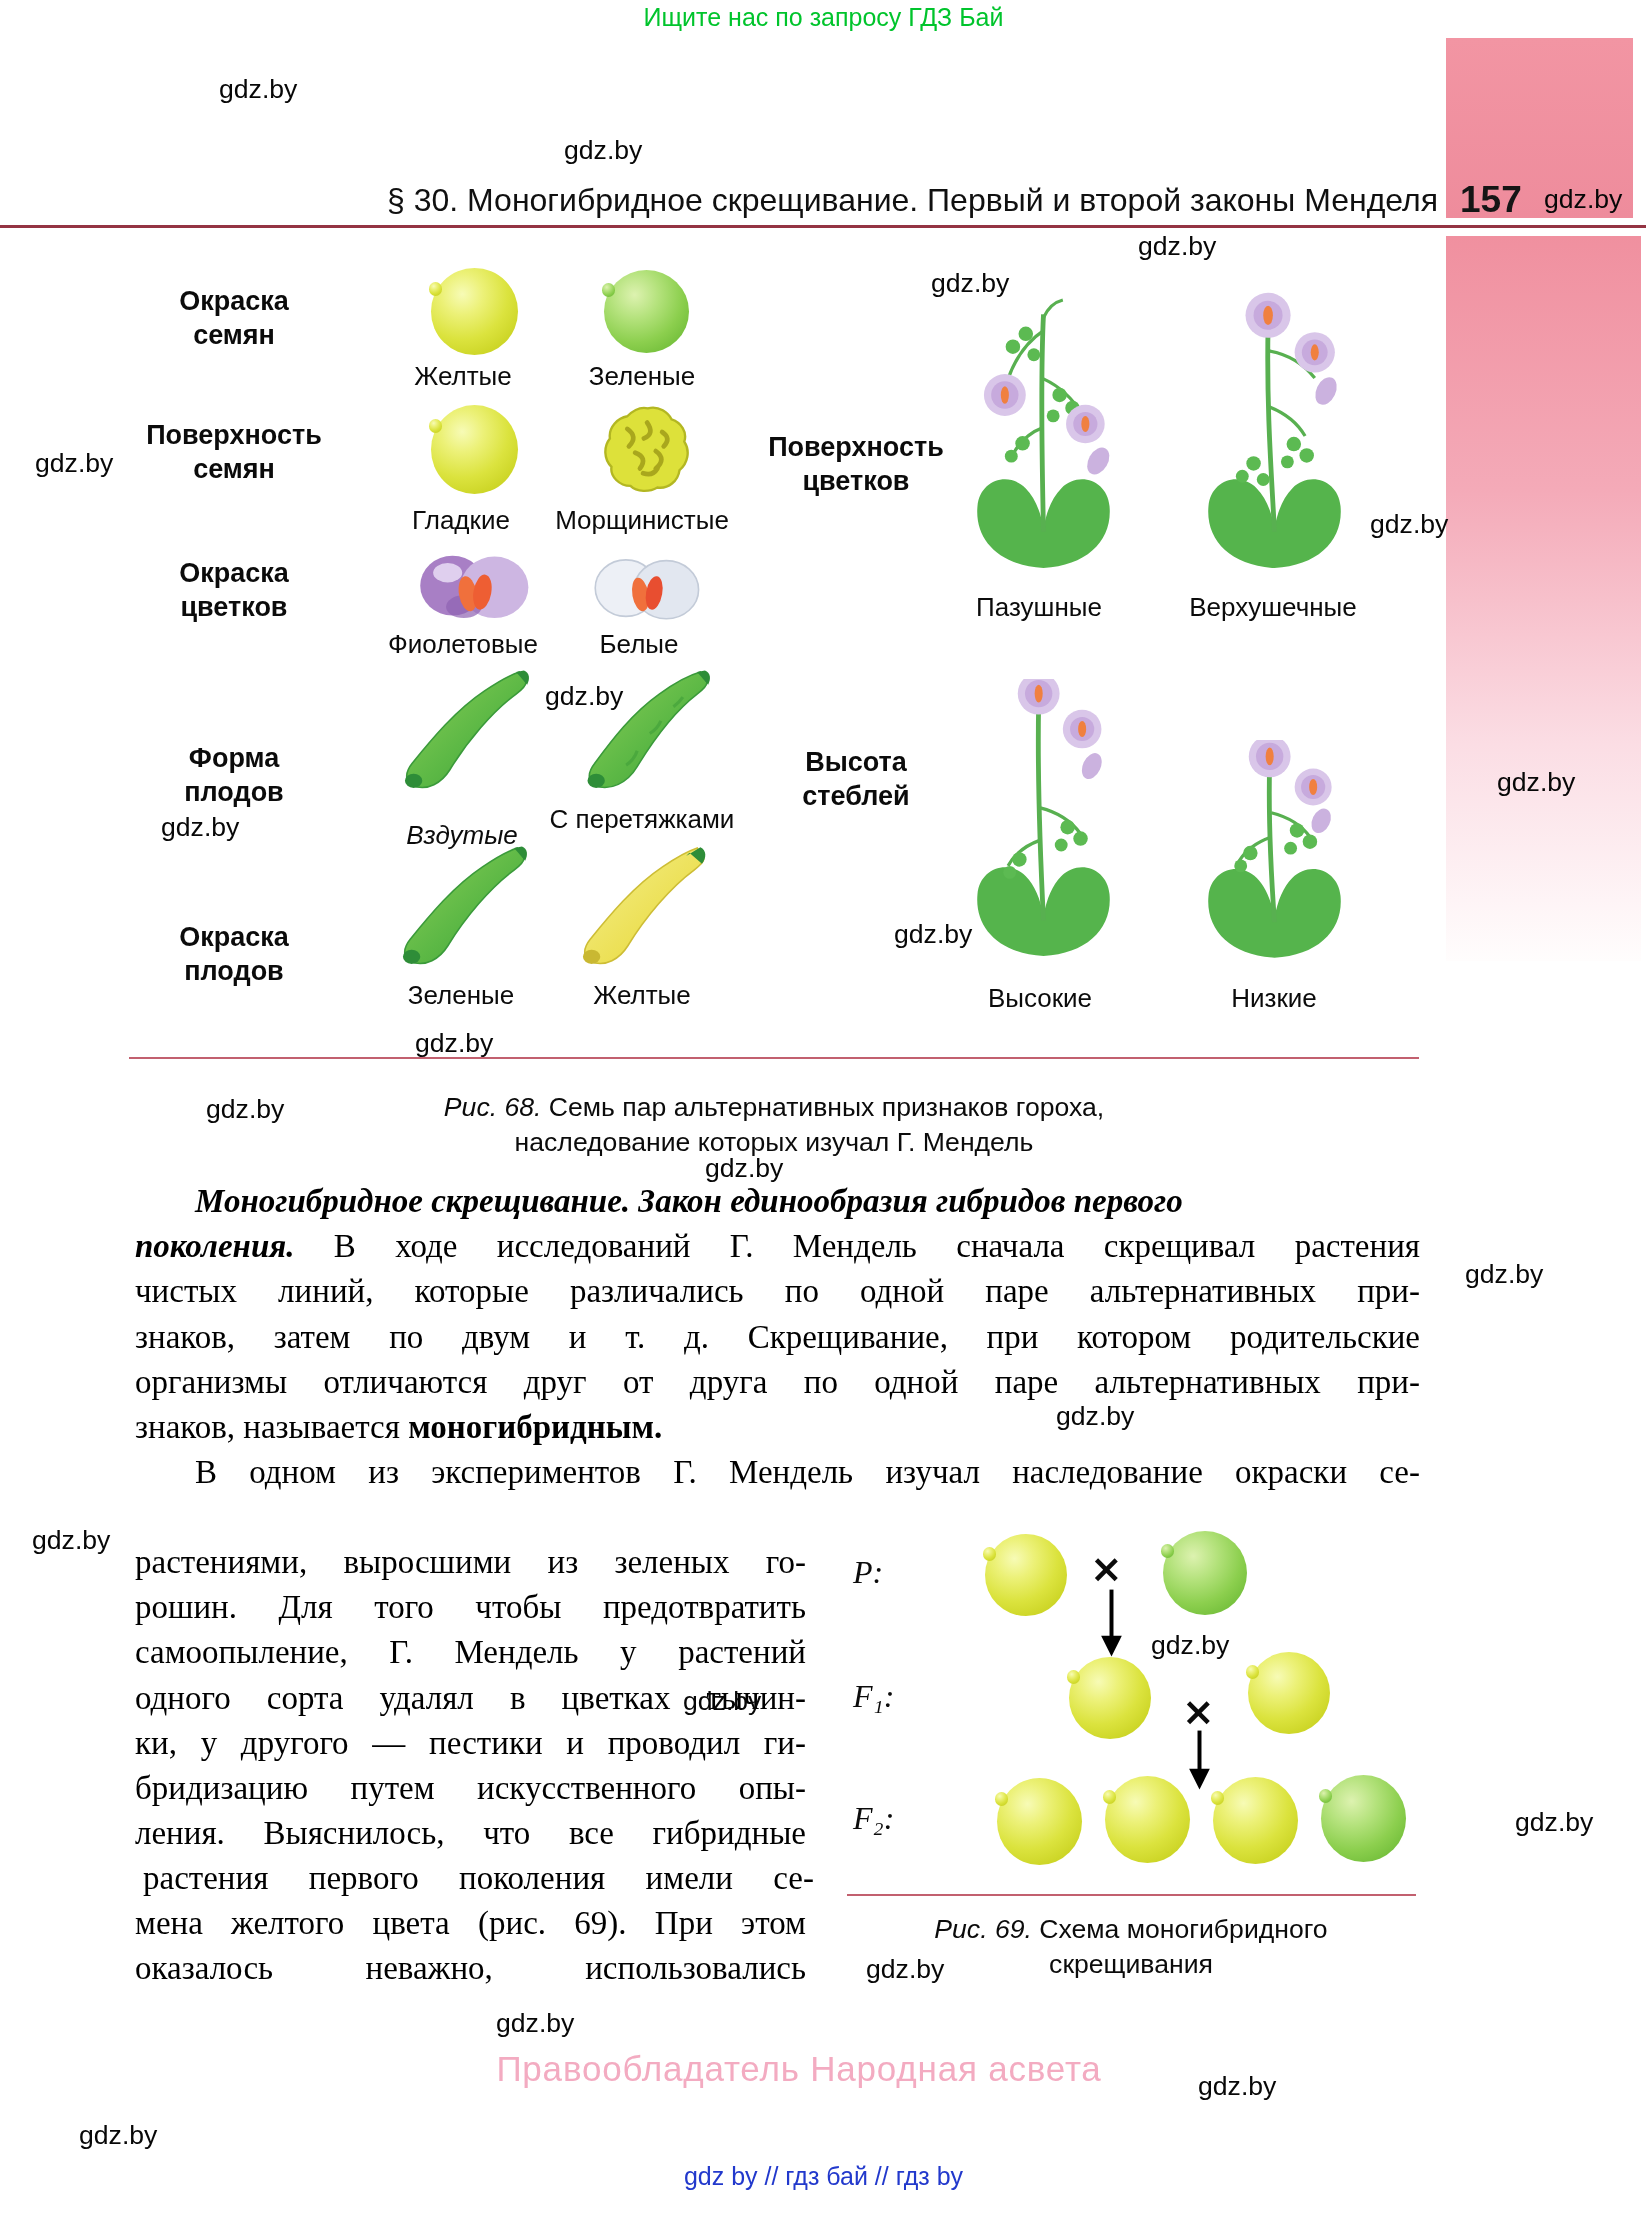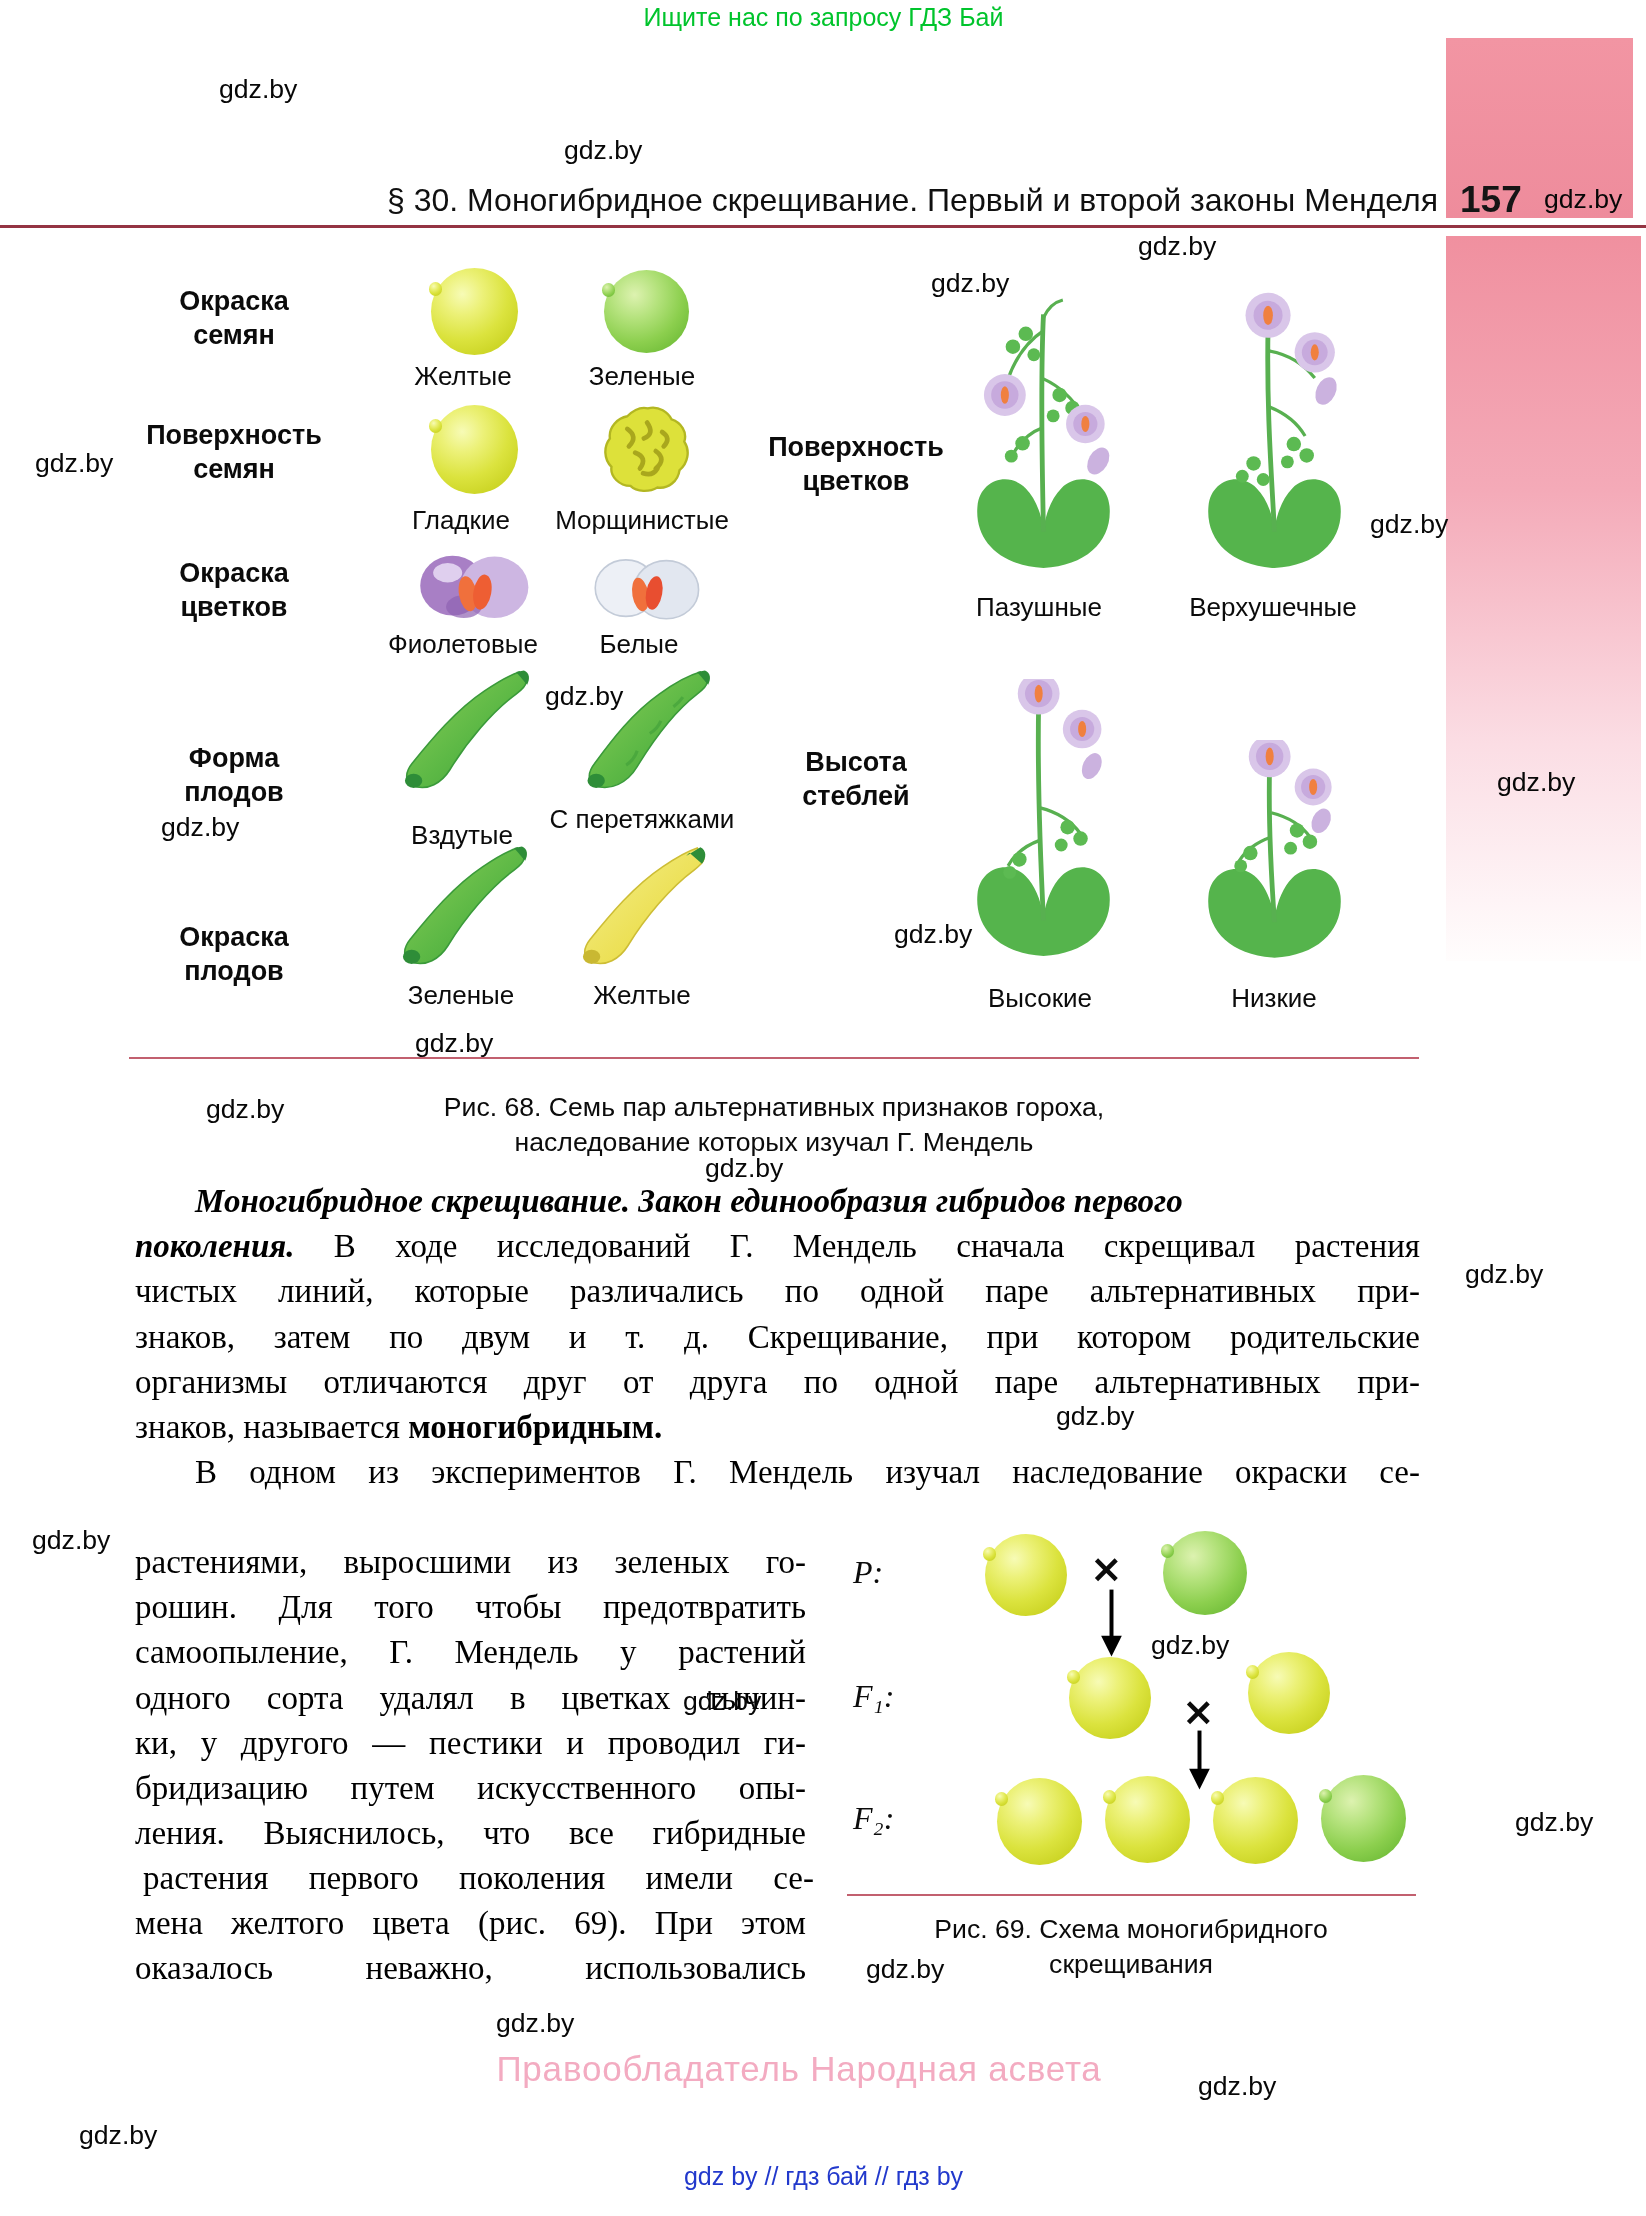--- a/index.html
+++ b/index.html
@@ -19,21 +19,21 @@
   .pea{border-radius:50%;background:radial-gradient(circle at 36% 30%,#f7fbb6 0%,#ecf178 25%,#dbe33e 55%,#cbd424 80%,#b6c01c 100%);}
   .pea.green{background:radial-gradient(circle at 36% 30%,#ddf2b0 0%,#b4e27c 30%,#8ccf4e 60%,#6fbc38 85%,#5ead2c 100%);}
   .pea::before{content:"";position:absolute;left:-2.4px;top:16%;width:13.7px;height:13.7px;border-radius:50%;background:inherit;}
   .bodyline{font-family:"Liberation Serif",serif;font-size:33px;color:#000;width:1285px;
             text-align:justify;text-align-last:justify;white-space:nowrap;}
   .bodyline.narrow{width:671px;}
   .bodyline.endline{text-align-last:left;}
   .bi{font-weight:bold;font-style:italic;}
   .b{font-weight:bold;}
   .cap{font-size:26.6px;text-align:center;line-height:35px;}
-  .cap .it{margin-top:19px;}
+  .cap .it{font-style:italic;margin-top:19px;}
   .genlabel{font-family:"Liberation Serif",serif;font-style:italic;font-size:32px;}
   .cross{font-size:39px;font-weight:bold;font-family:"DejaVu Sans",sans-serif;}
   .footer-pink{width:1598px;left:0;text-align:center;font-size:35px;color:#f3abc1;letter-spacing:0.8px;}
   .links{width:1647px;left:0;text-align:center;font-size:25px;color:#2239cc;}
 </style>
 </head>
 <body>
 
 <svg width="0" height="0" style="position:absolute">
   <defs>
@@ -118,21 +118,21 @@
     <path d="M14,146 C4,140 6,128 14,118 C40,86 70,50 106,26 C122,15 138,6 150,2 L158,14 C160,18 154,24 146,30 C116,52 84,90 62,126 C52,142 34,154 14,146 Z" fill="url(#podGreen)" stroke="#3a9a3a" stroke-width="2"></path>
     <path d="M146,2 L160,18 C164,10 163,3 156,0 Z" fill="#2e8d38"></path>
     <ellipse cx="16" cy="140" rx="11" ry="9" fill="#2e8d38"></ellipse>
   </svg>
   <svg class="abs" style="left:582px;top:669px;" width="134" height="129" viewBox="0 0 170 160">
     <path d="M16,146 C6,140 8,128 16,118 C38,88 64,54 98,30 C116,17 136,6 150,2 L158,14 C160,18 154,24 146,30 C120,50 92,86 70,122 C58,142 36,154 16,146 Z" fill="url(#podGreen)" stroke="#3a9a3a" stroke-width="2"></path>
     <path d="M146,2 L160,18 C164,10 163,3 156,0 Z" fill="#2e8d38"></path>
     <ellipse cx="18" cy="140" rx="11" ry="9" fill="#2e8d38"></ellipse>
     <path d="M56,120 q10,-6 14,-18 M86,80 q10,-6 14,-16 M116,46 q8,-6 12,-12" fill="none" stroke="#3f9e38" stroke-width="4" opacity="0.6"></path>
   </svg>
-  <div class="abs opt" style="left:462px;top:820px;">Вздутые</div>
+  <div class="abs opt" style="left:462px;top:820px;font-style:italic;">Вздутые</div>
   <div class="abs opt" style="left:642px;top:804px;">С перетяжками</div>
 
   <div class="abs trait" style="left:89px;top:920px;">
     <div>Окраска</div>
       <div>плодов</div>
   </div>
   <svg class="abs" style="left:399px;top:845px;" width="134" height="129" viewBox="0 0 170 160">
     <path d="M14,146 C4,140 6,128 14,118 C40,86 70,50 106,26 C122,15 138,6 150,2 L158,14 C160,18 154,24 146,30 C116,52 84,90 62,126 C52,142 34,154 14,146 Z" fill="url(#podGreen)" stroke="#3a9a3a" stroke-width="2"></path>
     <path d="M146,2 L160,18 C164,10 163,3 156,0 Z" fill="#2e8d38"></path>
     <ellipse cx="16" cy="140" rx="11" ry="9" fill="#2e8d38"></ellipse>

